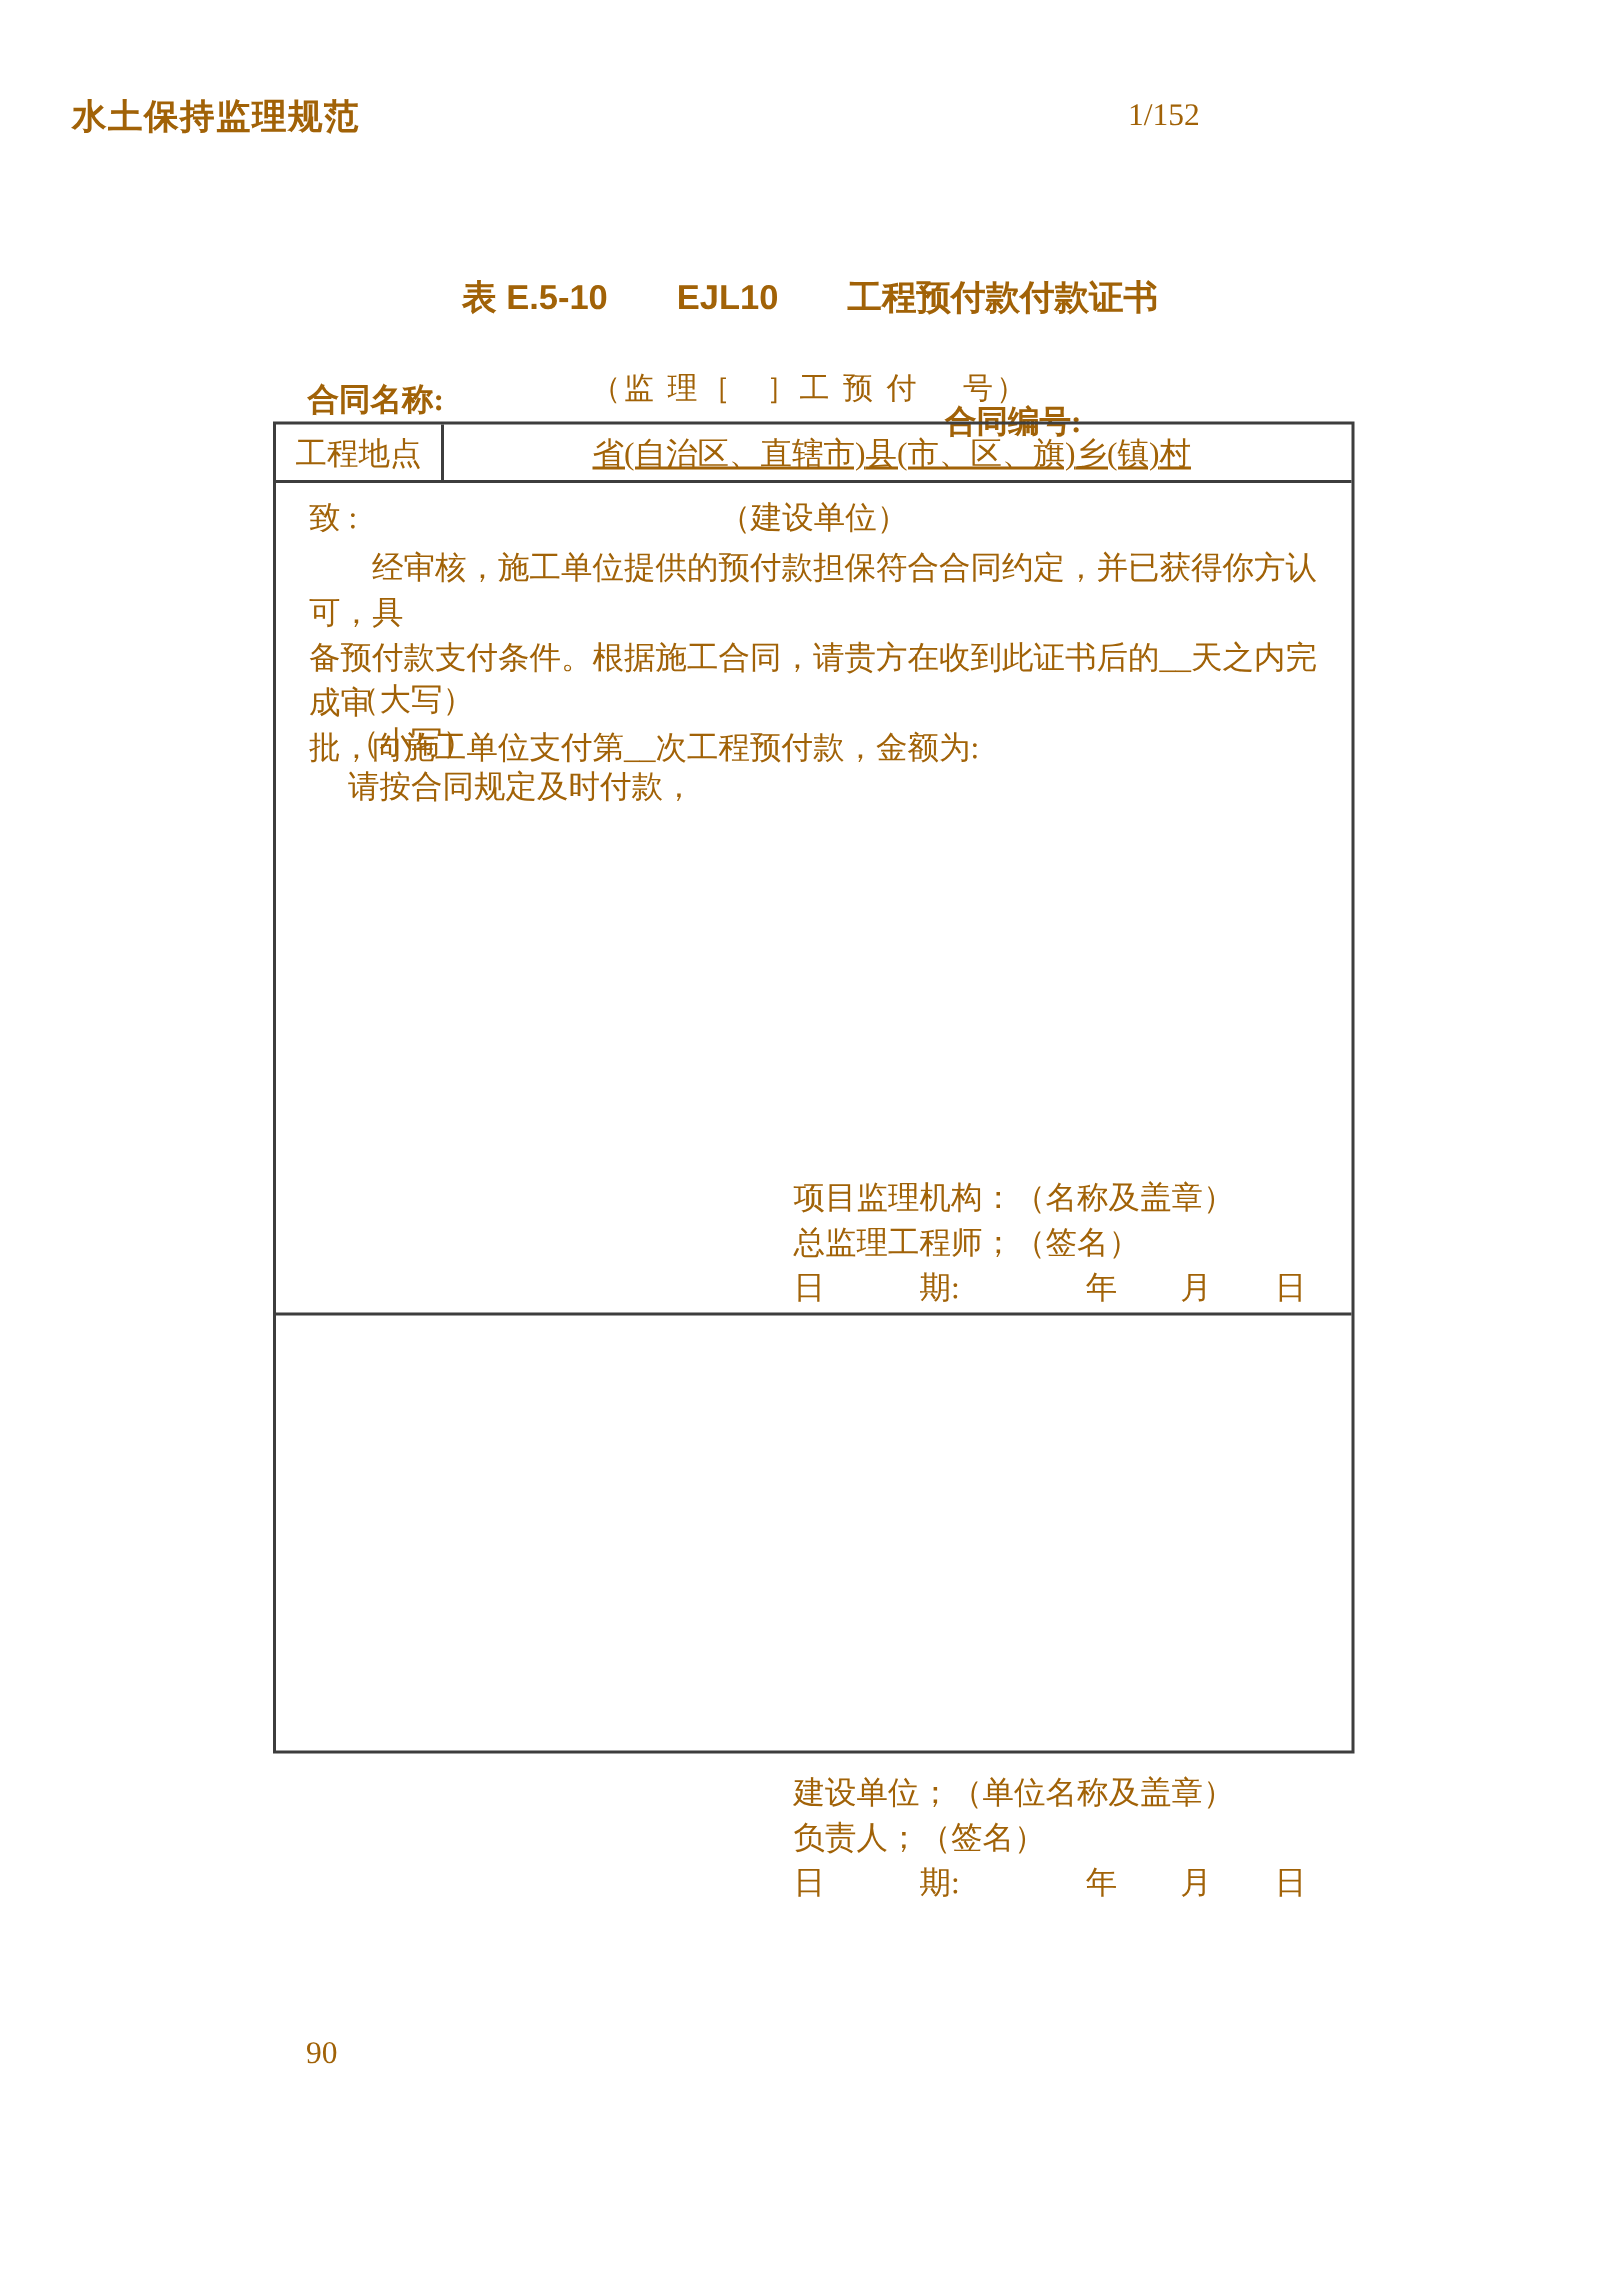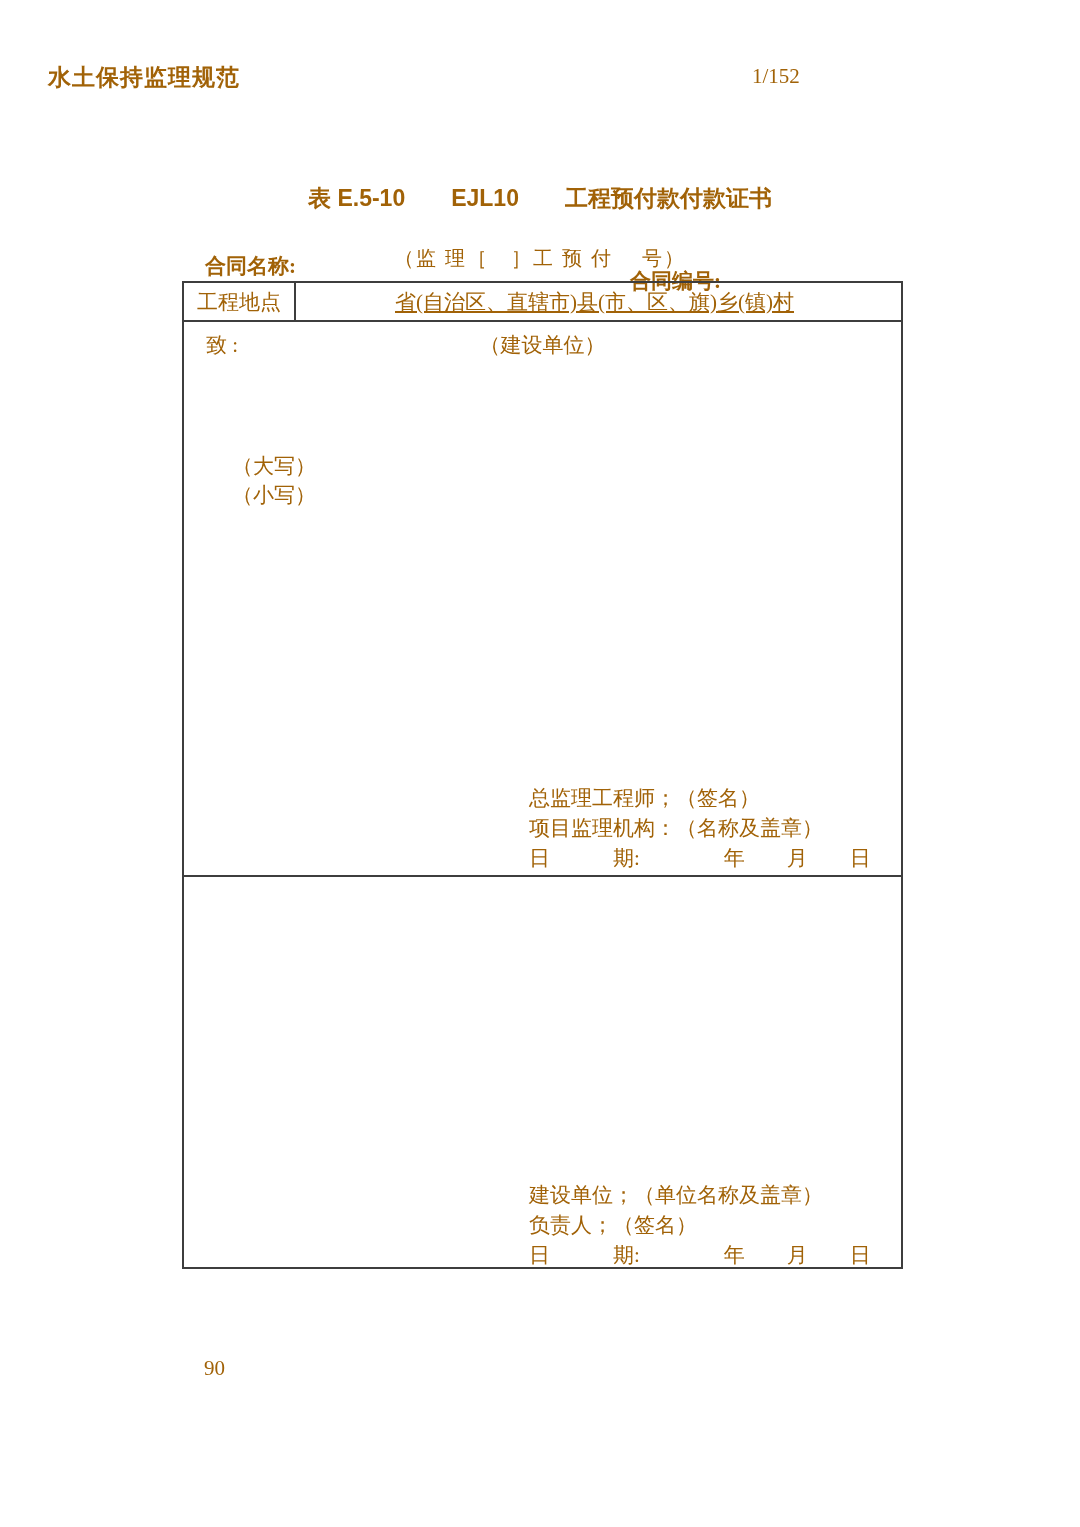--- a/index.html
+++ b/index.html
@@ -99,21 +99,21 @@
     padding: 0 24px 0 16px;
     text-decoration: underline;
   }
   .cell-body-1 {
     position: relative;
     height: 553px;
     border-bottom: 2px solid #3d3d3d;
   }
   .cell-body-2 {
     position: relative;
-    height: 390px;
+    height: 290px;
     padding-left: 22px;
   }
   .to-line {
     position: absolute;
     top: 9px;
     left: 22px;
   }
   .to-hint {
     position: absolute;
     top: 9px;
@@ -187,29 +187,35 @@
         <span>县(市、区、旗)</span>
         <span>乡(镇)</span>
         <span>村</span>
       </div>
     </div>
 
     <div class="cell-body-1">
       <div class="to-line">致 :</div>
       <div class="to-hint">（建设单位）</div>
 
+      <div class="body-para">
+        <div class="first-line">经审核，施工单位提供的预付款担保符合合同约定，并已获得你方认可，具</div>
+        <div>备预付款支付条件。根据施工合同，请贵方在收到此证书后的__天之内完成审</div>
+        <div>批，向施工单位支付第__次工程预付款，金额为:</div>
+      </div>
 
       <div class="amount-block">
         <div>（大写）</div>
         <div>（小写）</div>
+        <div>请按合同规定及时付款，</div>
       </div>
 
       <div class="sig-block-1">
+        <div>项目监理机构：（名称及盖章）</div>
         <div>总监理工程师；（签名）</div>
-        <div>项目监理机构：（名称及盖章）</div>
         <div>日　　　期:　　　　年　　月　　日</div>
       </div>
     </div>
 
     <div class="cell-body-2">
       <div class="sig-block-2">
         <div>建设单位；（单位名称及盖章）</div>
         <div>负责人；（签名）</div>
         <div>日　　　期:　　　　年　　月　　日</div>
       </div>

